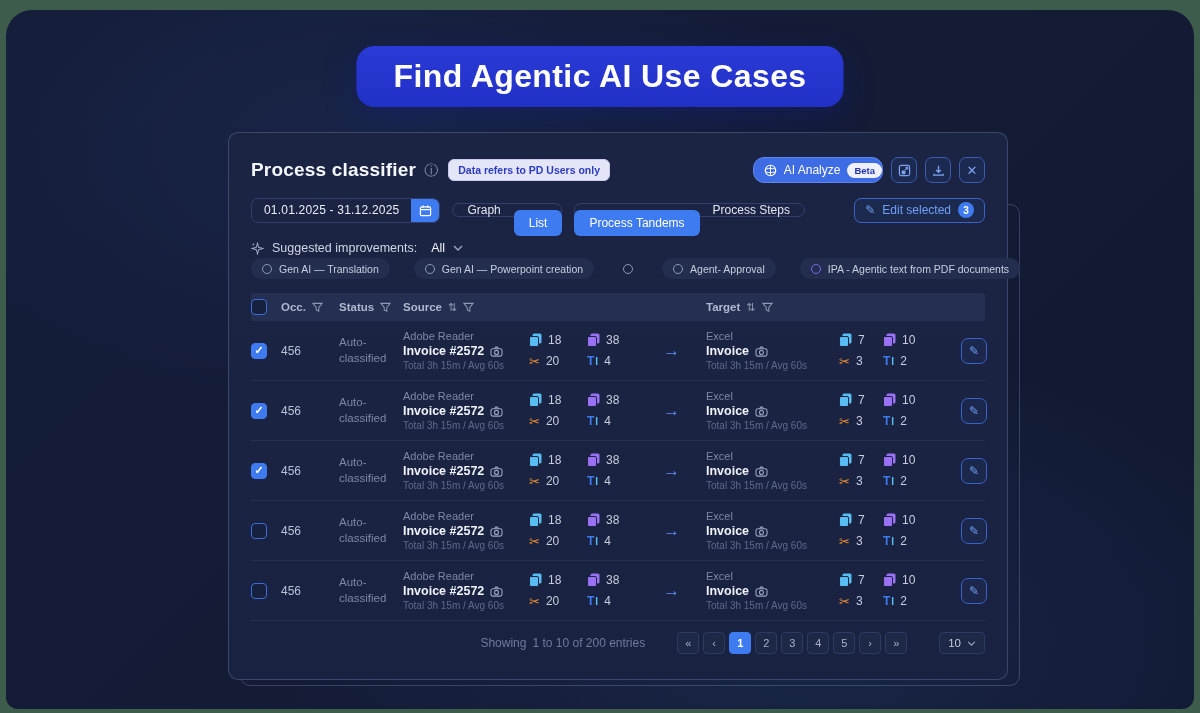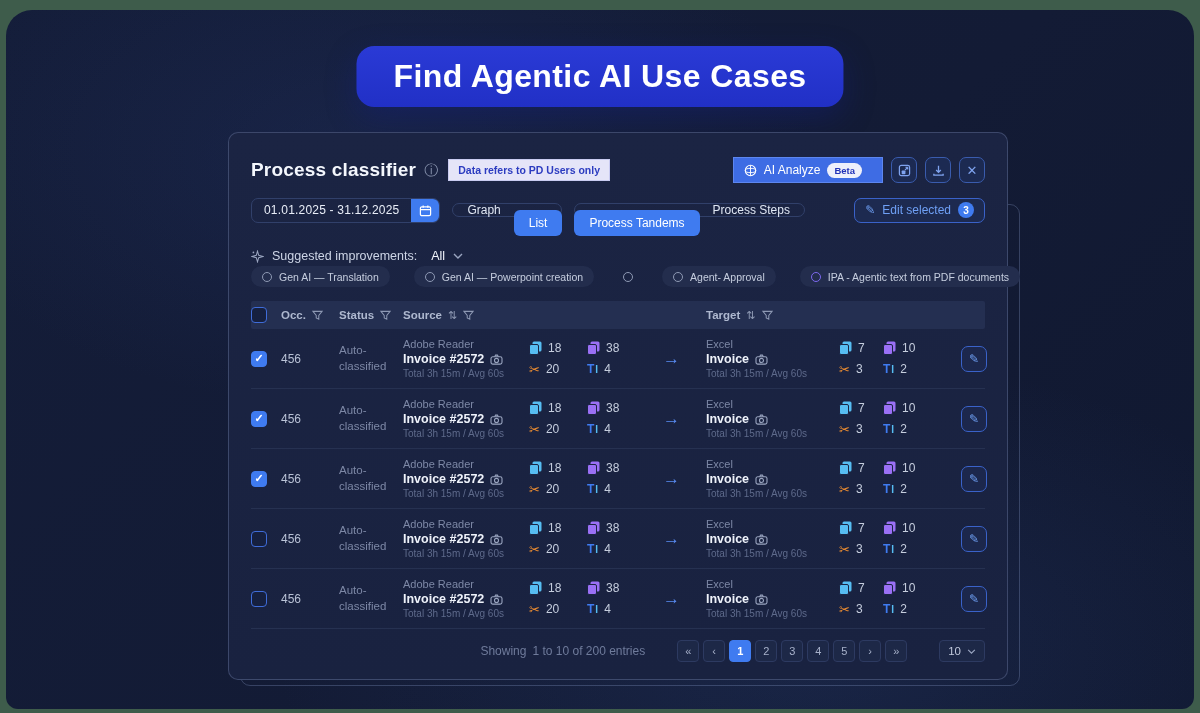--- a/index.html
+++ b/index.html
@@ -39,27 +39,27 @@
     padding:24px 22px 0 22px;
     display:flex; flex-direction:column;
   }
 
   
   .title-row { display:flex; align-items:center; height:26px; }
   .panel-title { font-size:19px; font-weight:700; color:#f4f7fd; letter-spacing:0.2px; }
   .info-ic { margin-left:8px; color:#8e99b4; font-size:14px; line-height:1; }
   .pd-badge {
     margin-left:10px; background:#e5e5f8; color:#2c3cc0;
-    font-size:10.5px; font-weight:700; padding:4px 9px; border-radius:0;
+    font-size:10.5px; font-weight:700; padding:4px 9px; border-radius:6px;
     border:1px solid #c9cbf1; white-space:nowrap;
   }
   .title-right { margin-left:auto; display:flex; align-items:center; gap:8px; }
   .ai-btn {
-    display:flex; align-items:center; gap:7px; height:26px; padding:0 20px 0 10px;
-    background:#3e6ce4; border:1px solid #5d86ef; border-radius:0; cursor:pointer;
+    display:flex; align-items:center; gap:7px; height:26px; padding:0 0 0 10px;
+    background:#3e6ce4; border:1px solid #5d86ef; border-radius:11px; cursor:pointer;
   }
   .ai-btn .lbl { color:#fff; font-size:12px; }
   .beta-pill { background:#eef0fb; color:#2233b8; font-size:9.5px; font-weight:700; padding:2px 7px; border-radius:8px; }
   .sq-btn {
     width:26px; height:26px; border-radius:7px; background:#1c2a52;
     border:1px solid #3a5cae; display:flex; align-items:center; justify-content:center;
     color:#7fa3ef; cursor:pointer; font-size:13px;
   }
 
   
@@ -74,21 +74,21 @@
   .seg-item { height:26px; display:flex; align-items:center; padding:0 15px; font-size:12px; color:#dfe6f3; border-radius:6px; cursor:pointer; margin:-1px; }
   .seg-item.active { background:#3f7bf0; color:#fff;margin-top:25px; }
   .edit-sel {
     margin-left:auto; display:flex; align-items:center; gap:7px; height:25px; padding:0 10px;
     border:1px solid #3a62c9; border-radius:7px; background:rgba(34,50,98,0.45);
     color:#6fa0f5; font-size:12px; cursor:pointer;
   }
   .count-badge { width:16px; height:16px; border-radius:50%; background:#3f7bf0; color:#fff; font-size:10px; font-weight:700; display:flex; align-items:center; justify-content:center; }
 
   
-  .filter-label-row { display:flex; align-items:center; margin-top:24px; height:18px; gap:8px; }
+  .filter-label-row { display:flex; align-items:center; margin-top:16px; height:18px; gap:8px; }
   .filter-label { font-size:12.5px; color:#cdd5e6; }
   .filter-all { font-size:12.5px; color:#f0f4fb; margin-left:6px; cursor:pointer; }
   .chips-row { display:flex; align-items:center; margin-top:1px; gap:24px; }
   .chip {
     display:flex; align-items:center; gap:7px; height:21px; padding:0 11px;
     background:#232d4d; border-radius:11px; cursor:pointer; white-space:nowrap;
   }
   .chip.empty { padding:0 5px; background:transparent; }
   .chip-label { font-size:10.5px; color:#c6cedf; }
   .radio { width:10px; height:10px; border-radius:50%; border:1.5px solid #8e99b4; flex:0 0 auto; }

